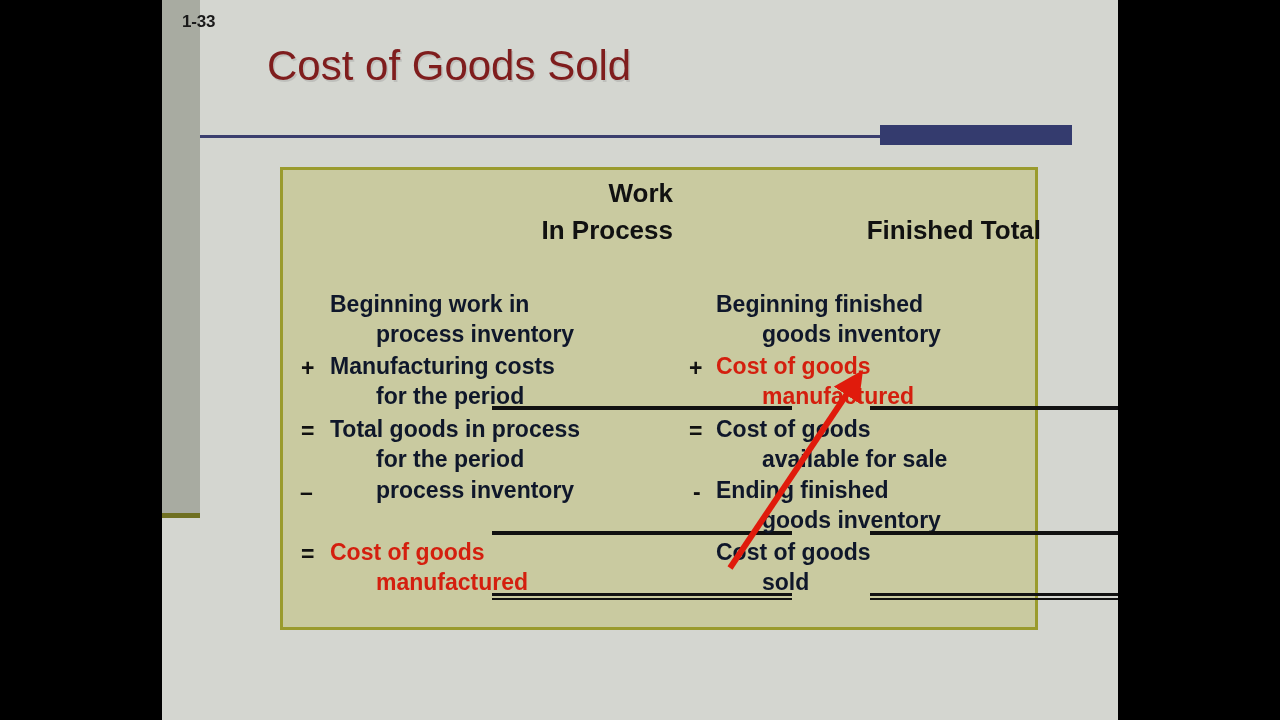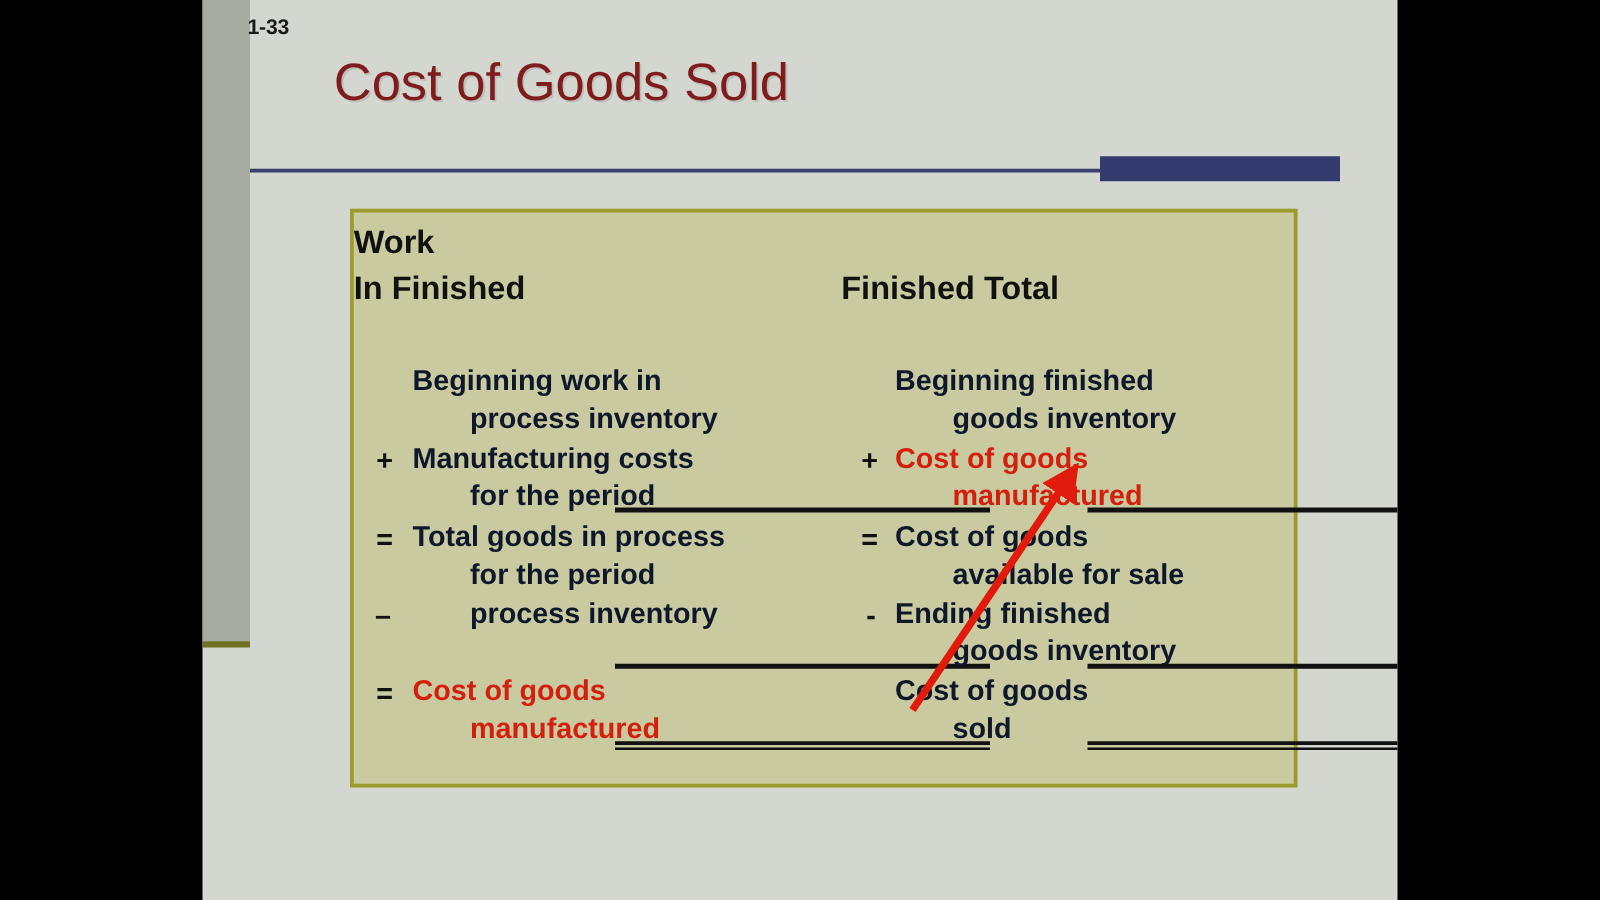--- a/index.html
+++ b/index.html
@@ -52,21 +52,20 @@
 
   
   #slide-number {
     position: absolute;
     left: 20px;
     top: 12px;
     font-size: 17px;
     font-weight: bold;
     color: #1a1a1a;
     letter-spacing: -0.2px;
-    margin-left: 16px;
   }
 
   
   #slide-title {
     position: absolute;
     left: 105px;
     top: 42px;
     font-size: 42px;
     font-weight: normal;
     color: #7f1d1d;
@@ -108,21 +107,21 @@
     position: absolute;
     top: 0;
     height: 100%;
   }
   #col-wip  { left: 0px;   width: 390px; }
   #col-fg   { left: 390px; width: 368px; }
 
   .col-head {
     position: absolute;
     width: 100%;
-    text-align: left;
+    text-align: right;
     font-size: 26px;
     font-weight: bold;
     color: #111111;
     line-height: 37px;
     white-space: nowrap;
   }
   #head-wip { top: 5px; }
   #head-fg  { top: 42px; }
 
   
@@ -185,21 +184,21 @@
 
     <div id="slide-title">Cost of Goods Sold</div>
 
     <div id="header-rule"></div>
     <div id="header-accent-bar"></div>
 
     <div id="content-box">
 
       <div class="col" id="col-wip">
         <div class="col-head" id="head-wip">Work</div>
-        <div class="col-head" id="head-wip2" style="top:42px;">In Finished</div>
+        <div class="col-head" id="head-wip2" style="top:42px;">In Process</div>
 
         <div class="op" style="left:18px; top:185px;">+</div>
         <div class="op" style="left:18px; top:248px;">=</div>
         <div class="op" style="left:17px; top:309px;">–</div>
         <div class="op" style="left:18px; top:371px;">=</div>
 
         <div class="row" style="left:47px; top:119px;">
           <span class="line1">Beginning work in</span>
           <span class="line2">process inventory</span>
         </div>

